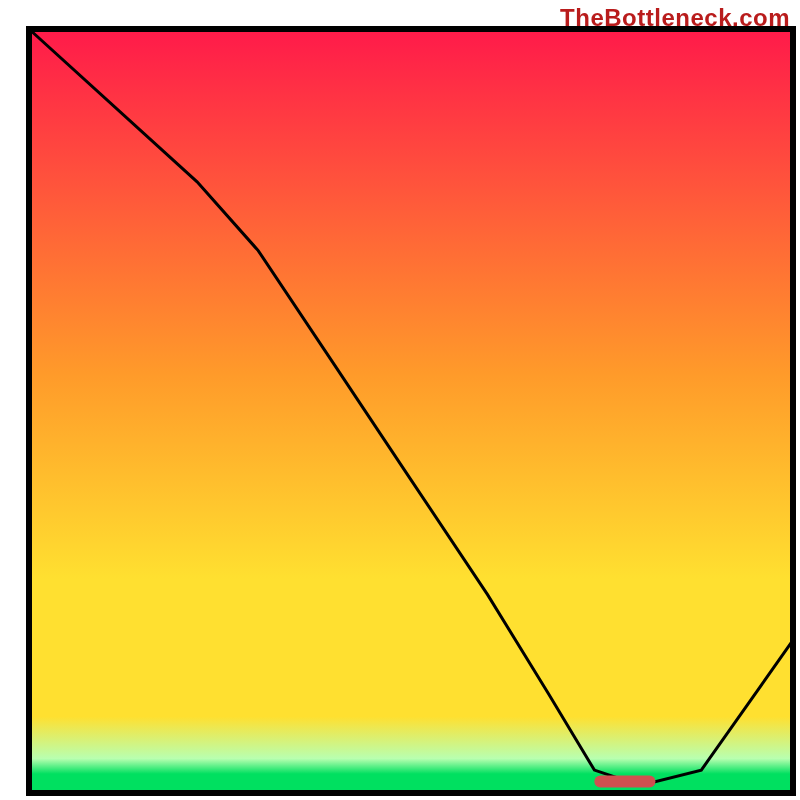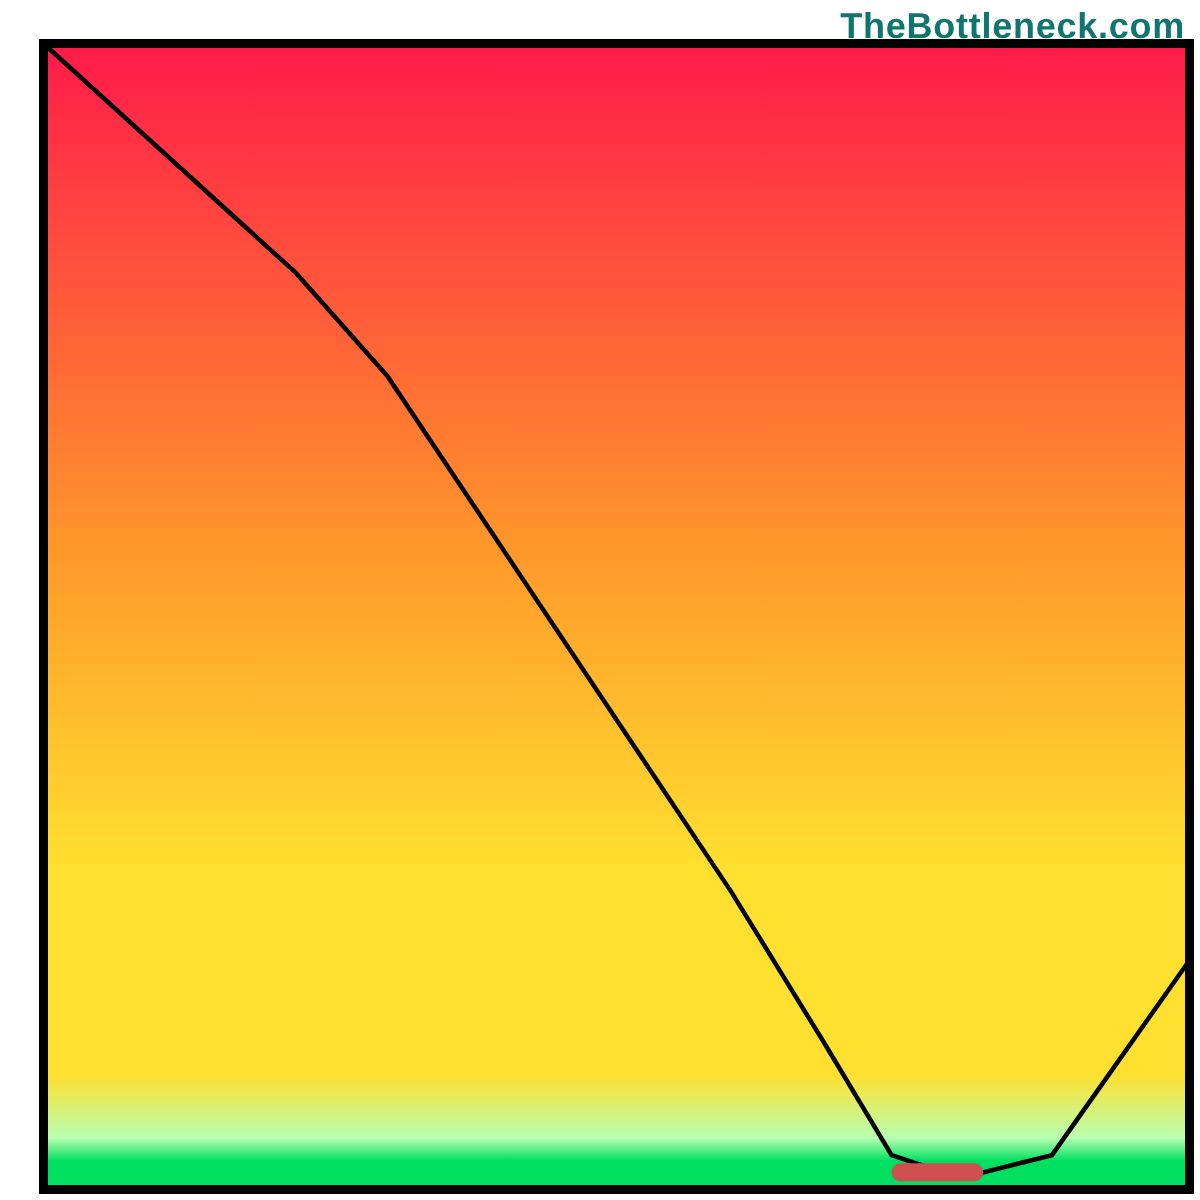--- a/index.html
+++ b/index.html
@@ -14,21 +14,21 @@
     position: relative;
     width: 800px;
     height: 800px;
   }
   .watermark {
     position: absolute;
     top: 4px;
     right: 10px;
     font-size: 24px;
     font-weight: bold;
-    color: #0f766e;
+    color: #b91c1c;
     z-index: 10;
     letter-spacing: 0.5px;
   }
   svg {
     position: absolute;
     top: 0;
     left: 0;
   }
 </style>
 </head>

